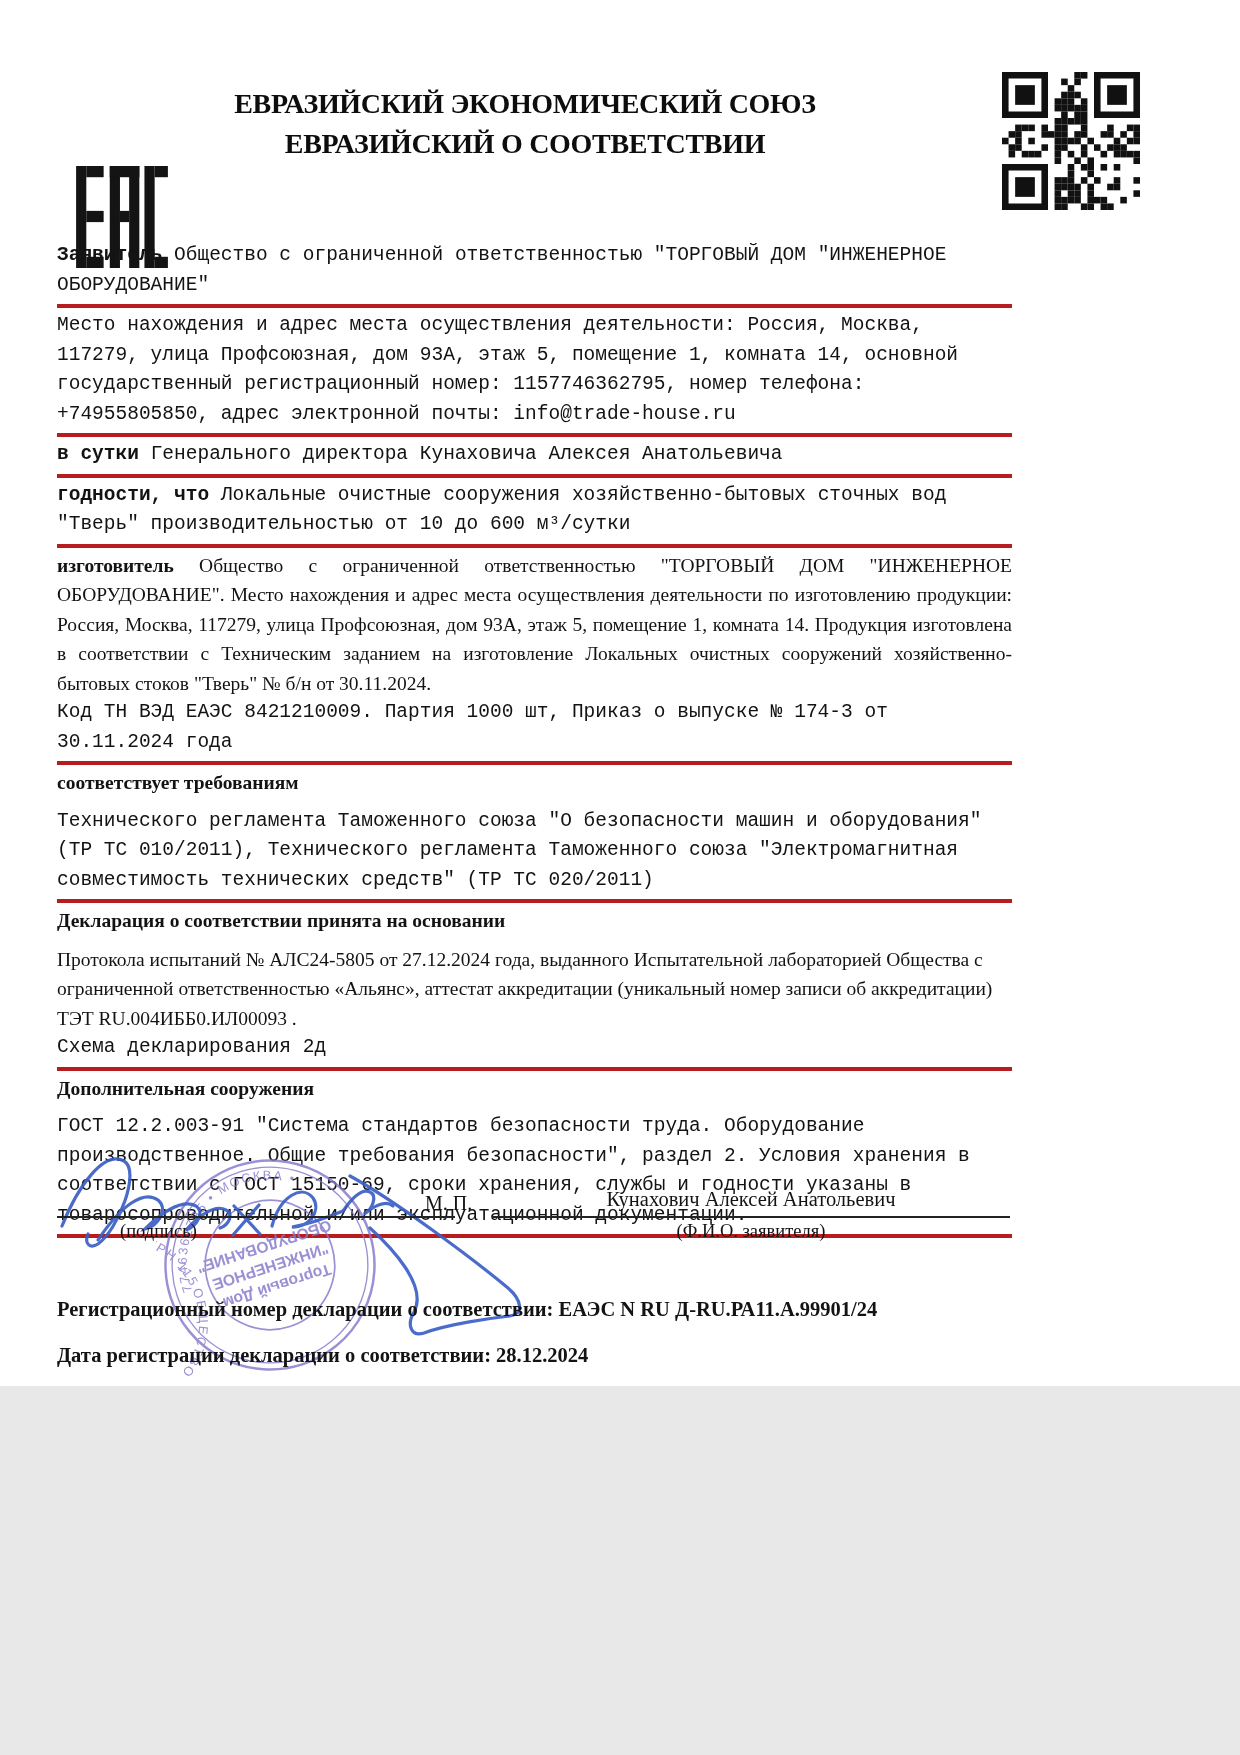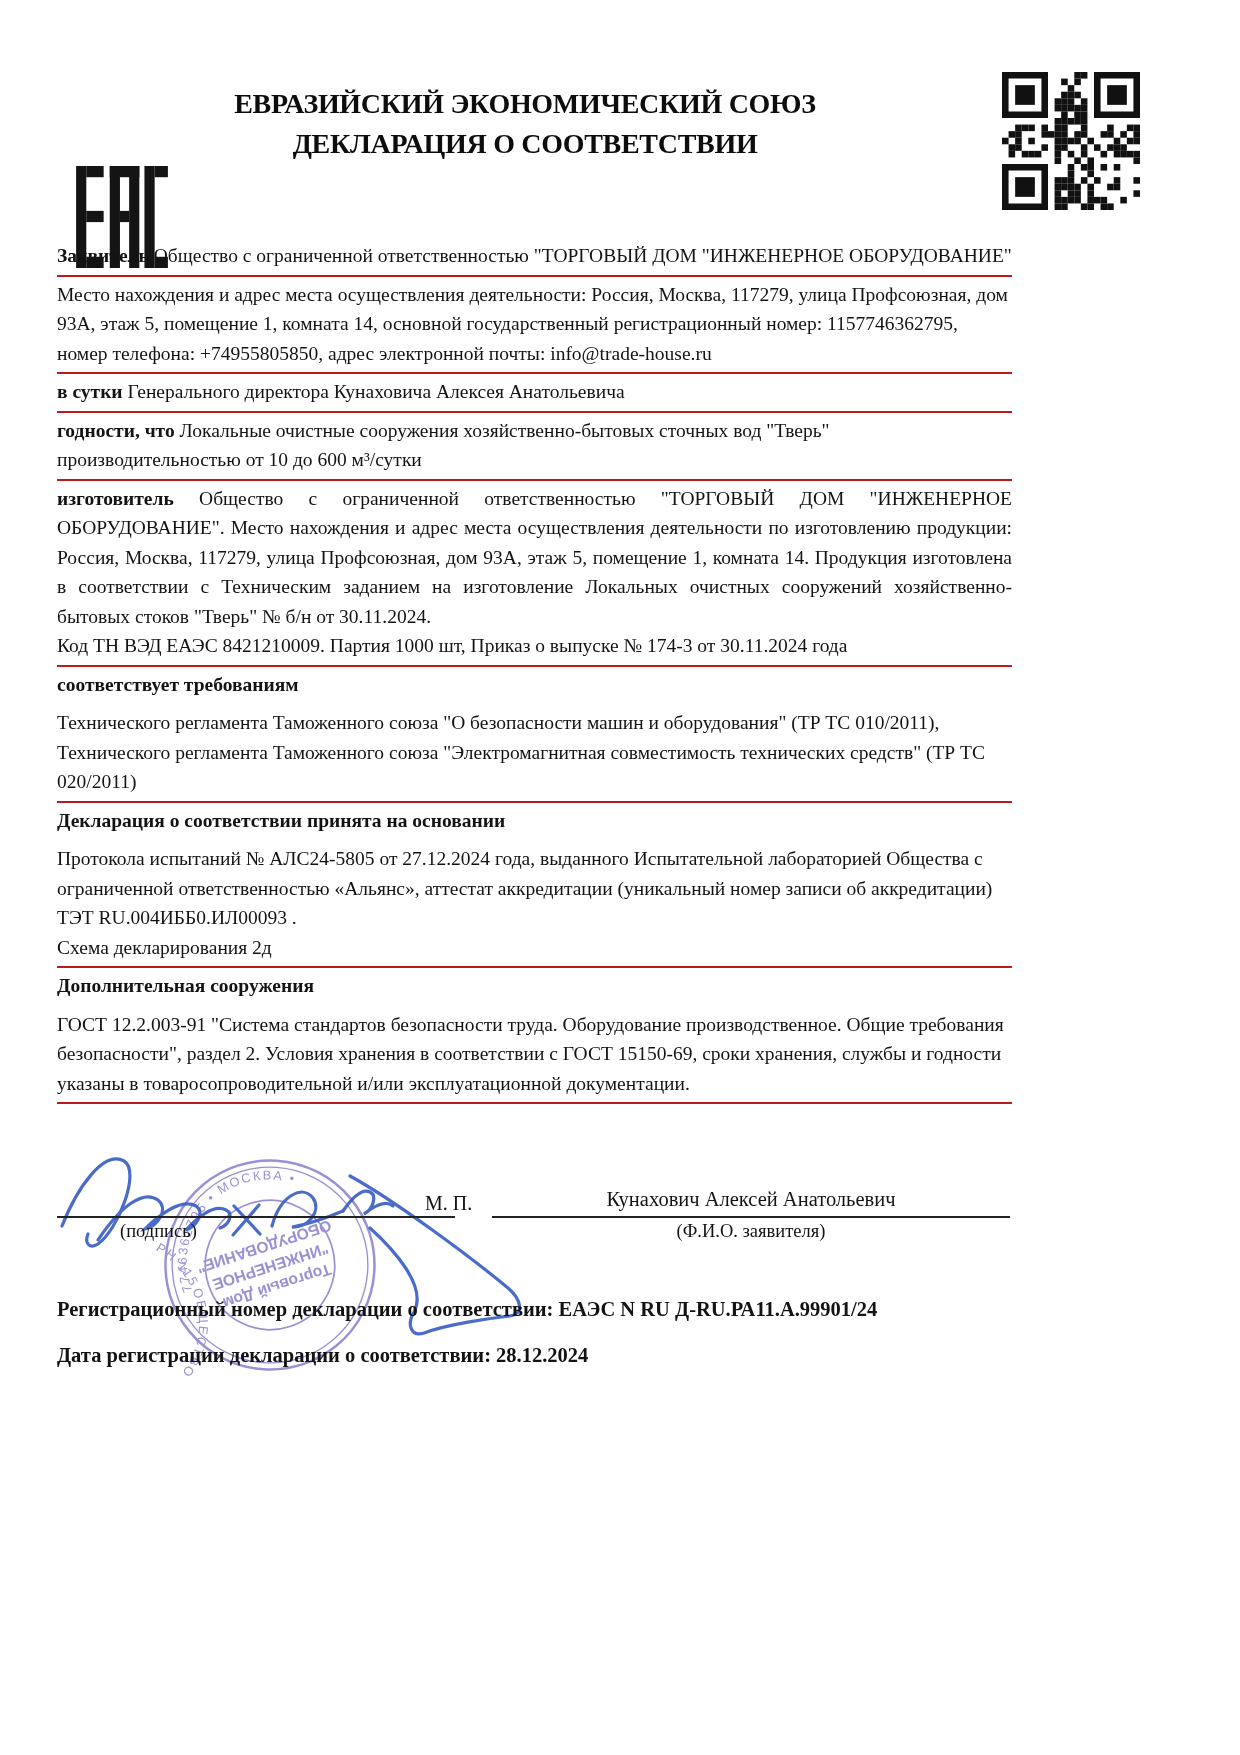--- a/index.html
+++ b/index.html
@@ -1,18 +1,18 @@
 <!DOCTYPE html>
 <html><head>
 <meta charset="utf-8">
 <style>
   html,body{margin:0;padding:0;background:#e8e8e8;}
   .page{
     position:relative;
-    width:1240px;height:1755px;
+    width:1240px;height:1386px;
     margin:0 auto;
     background:#ffffff;
     font-family:"Liberation Serif", serif;
     color:#131313;
     overflow:hidden;
   }
   
   .title{
     position:absolute;top:84px;left:130px;width:790px;
     text-align:center;font-weight:bold;font-size:28px;line-height:40px;
@@ -20,21 +20,21 @@
   }
   .eac-logo{position:absolute;top:166px;left:76px;width:92px;height:102px;}
   .qr{position:absolute;top:72px;left:1002px;width:138px;height:138px;}
 
   
   .content{
     position:absolute;top:238px;left:57px;width:955px;
     font-size:19.5px;line-height:29.5px;
   }
   .content p{margin:0;padding:3px 0 4px 0;}
-  .rule{border-bottom:2px solid #b91c1c;}
+  .rule{border-bottom:4px solid #b91c1c;font-family:Liberation Mono, monospace;}
   .b{font-weight:bold;}
   .just{text-align:justify;}
   .nopad-b{padding-bottom:0 !important;}
   .nopad-t{padding-top:0 !important;}
   .gap-t{padding-top:9px !important;}
   .validity{font-weight:bold;white-space:pre-wrap;}
 
   
   .sig-line{position:absolute;border-top:2px solid #232323;height:0;}
   .sig-line-left{left:57px;top:1216px;width:398px;}
@@ -208,21 +208,21 @@
         <path d="M98 0h49v49H98zM105 7v35h35V7z" fill-rule="evenodd"></path>
         <rect x="112" y="14" width="21" height="21"></rect>
         <path d="M0 98h49v49H0zM7 105v35h35v-35z" fill-rule="evenodd"></path>
         <rect x="14" y="112" width="21" height="21"></rect>
       </g>
     </svg>
   </div>
 
   <div class="title">
     <div>ЕВРАЗИЙСКИЙ ЭКОНОМИЧЕСКИЙ СОЮЗ</div>
-    <div>ДЕКЛАРАЦИЯ О СООТВЕТСТВИИ</div>
+    <div>ЕВРАЗИЙСКИЙ О СООТВЕТСТВИИ</div>
   </div>
 
   <div class="content">
 
     <p class="rule"><span class="b">Заявитель</span> <span>Общество с ограниченной ответственностью "ТОРГОВЫЙ ДОМ "ИНЖЕНЕРНОЕ ОБОРУДОВАНИЕ"</span></p>
 
     <p class="rule"><span>Место нахождения и адрес места осуществления деятельности: Россия, Москва, 117279, улица Профсоюзная, дом 93А, этаж 5, помещение 1, комната 14, основной государственный регистрационный номер: 1157746362795, номер телефона: +74955805850, адрес электронной почты: info@trade-house.ru</span></p>
 
     <p class="rule"><span class="b">в сутки</span> <span>Генерального директора Кунаховича Алексея Анатольевича</span></p>
 

